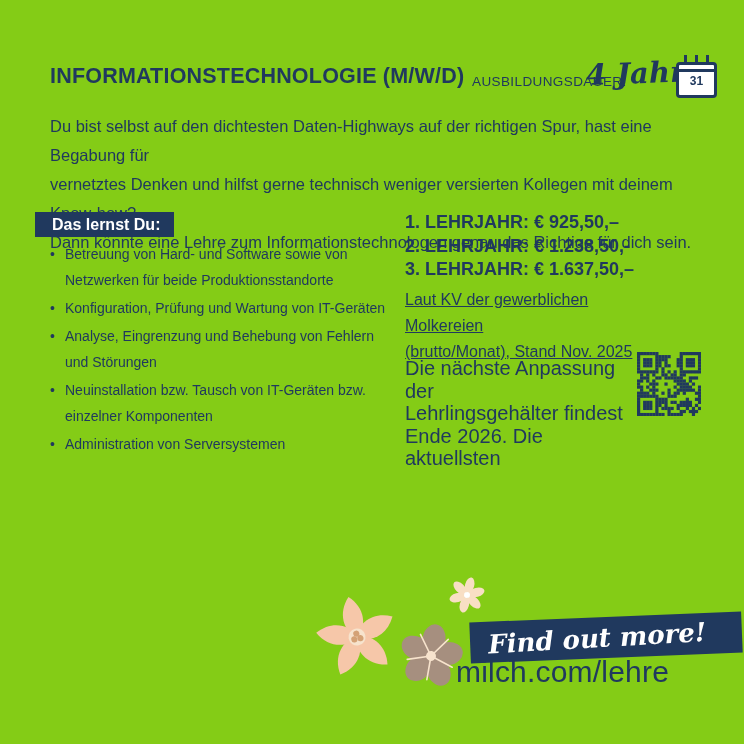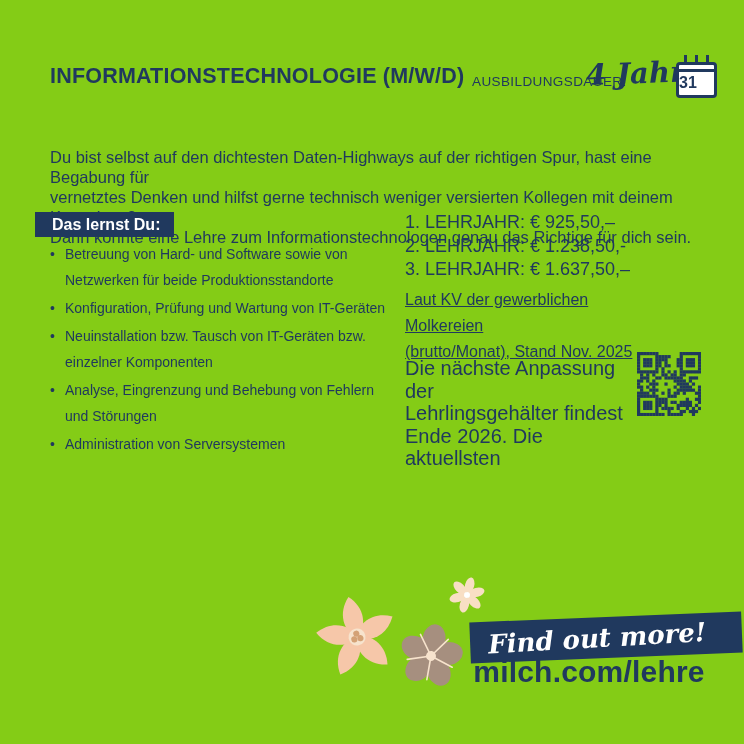--- a/index.html
+++ b/index.html
@@ -16,47 +16,47 @@
   .page{position:relative;width:744px;height:744px;background:#84cc16;overflow:hidden;}
 
   
   .title{position:absolute;left:50px;top:64px;font-size:21.5px;font-weight:700;letter-spacing:.2px;color:var(--navy);}
   .duration-label{position:absolute;left:472px;top:74px;font-size:13.5px;font-weight:400;letter-spacing:.4px;color:var(--navy);}
   .duration-value{position:absolute;left:586px;top:56px;font-family:"DejaVu Serif",serif;font-style:italic;font-weight:700;font-size:29px;color:var(--navy);transform:rotate(-2deg);}
   .calendar{position:absolute;left:676px;top:62px;width:41px;height:36px;border:3px solid var(--navy);border-radius:4px;background:#fff;}
   .calendar::before{content:"";position:absolute;left:-1px;right:-1px;top:4px;border-top:3px solid var(--navy);}
   .cal-pin{position:absolute;top:-10px;width:3px;height:10px;background:var(--navy);}
   .cal-pin.p1{left:5px;} .cal-pin.p2{left:16px;} .cal-pin.p3{left:27px;}
-  .cal-day{position:absolute;left:0;right:0;top:9px;text-align:left;font-size:16px;font-weight:700;color:var(--navy);}
-
-  
-  .intro{position:absolute;left:50px;top:112px;width:665px;font-size:16.5px;line-height:20px;color:var(--navy);margin-top:35px;}
+  .cal-day{position:absolute;left:0;right:0;top:9px;text-align:center;font-size:12px;font-weight:700;color:var(--navy);}
+
+  
+  .intro{position:absolute;left:50px;top:112px;width:665px;font-size:16.5px;line-height:29px;color:var(--navy);}
 
   
   .learn-heading{position:absolute;left:35px;top:212px;height:25px;line-height:25px;background:var(--navy);color:#fff;font-size:16px;font-weight:700;padding:0 14px 16px 17px;}
   .learn-list{position:absolute;left:50px;top:241px;width:345px;list-style:none;font-size:14px;line-height:26px;color:var(--navy);}
   .learn-list li{position:relative;padding-left:15px;margin-bottom:2px;}
   .learn-list li::before{content:"\2022";position:absolute;left:0;top:0;}
 
   
   .salary{position:absolute;left:405px;top:211px;width:235px;}
-  .salary-line{font-size:18px;font-weight:400;line-height:23.5px;color:var(--navy);}
+  .salary-line{font-size:18px;font-weight:700;line-height:23.5px;color:var(--navy);}
   .salary-note{margin-top:5px;font-size:16px;line-height:26px;color:var(--navy);text-decoration:underline;}
   .update-note{position:absolute;left:405px;top:357px;width:235px;font-size:20px;line-height:22.5px;color:var(--navy);}
 
   
   .qr{position:absolute;left:637px;top:352px;width:64px;height:64px;}
   .qr svg{width:100%;height:100%;display:block;}
   .qr rect{fill:var(--navy);}
 
   
   .flower{position:absolute;}
   .banner{position:absolute;left:470px;top:617px;width:272px;height:41px;background:var(--navy);transform:rotate(-2.3deg);display:flex;align-items:center;}
   .banner-text{padding-left:18px;color:#fff;font-family:"DejaVu Serif",serif;font-style:italic;font-weight:700;font-size:26px;white-space:nowrap;transform:rotate(-1deg);}
-  .url{position:absolute;left:468px;top:655px;width:242px;text-align:center;font-size:30px;font-weight:700;letter-spacing:.2px;color:var(--navy);}
+  .url{position:absolute;left:456px;top:655px;width:242px;text-align:left;font-size:30px;font-weight:400;letter-spacing:.2px;color:var(--navy);}
 </style>
 </head>
 <body>
 
 <div class="page">
 
   <h1 class="title">INFORMATIONSTECHNOLOGIE (M/W/D)</h1>
   <div class="duration-label">AUSBILDUNGSDAUER:</div>
   <div class="duration-value">4 Jahre</div>
   <div class="calendar">
@@ -69,22 +69,22 @@
   <div class="intro">
     <div>Du bist selbst auf den dichtesten Daten-Highways auf der richtigen Spur, hast eine Begabung für</div>
     <div>vernetztes Denken und hilfst gerne technisch weniger versierten Kollegen mit deinem Know-how?</div>
     <div>Dann könnte eine Lehre zum Informationstechnologen genau das Richtige für dich sein.</div>
   </div>
 
   <div class="learn-heading">Das lernst Du:</div>
   <ul class="learn-list">
     <li>Betreuung von Hard- und Software sowie von Netzwerken für beide Produktionsstandorte</li>
     <li>Konfiguration, Prüfung und Wartung von IT-Geräten</li>
+    <li>Analyse, Eingrenzung und Behebung von Fehlern und Störungen</li>
     <li>Neuinstallation bzw. Tausch von IT-Geräten bzw. einzelner Komponenten</li>
-    <li>Analyse, Eingrenzung und Behebung von Fehlern und Störungen</li>
     <li>Administration von Serversystemen</li>
   </ul>
 
   <div class="salary">
     <div class="salary-line">1. LEHRJAHR: € 925,50,–</div>
     <div class="salary-line">2. LEHRJAHR: € 1.238,50,-</div>
     <div class="salary-line">3. LEHRJAHR: € 1.637,50,–</div>
     <div class="salary-note">
       <div>Laut KV der gewerblichen Molkereien</div>
       <div>(brutto/Monat), Stand Nov. 2025</div>

